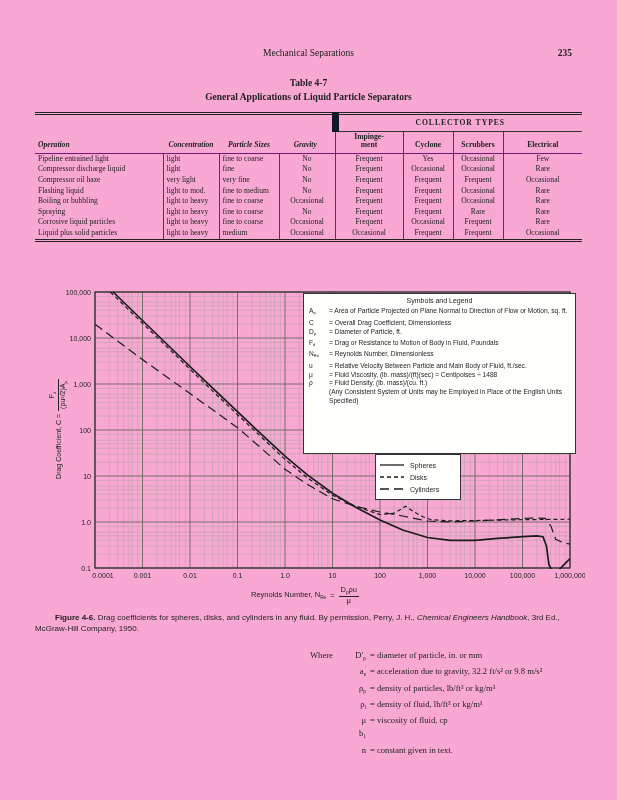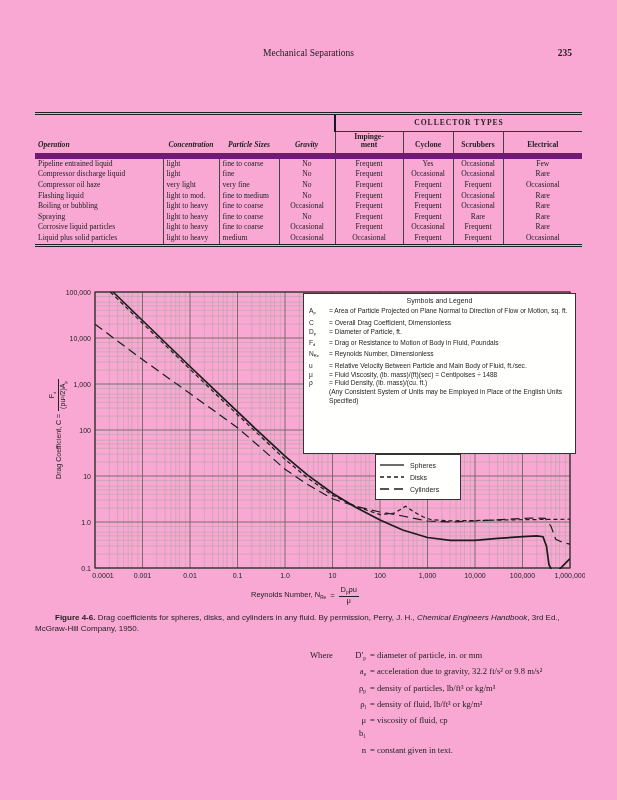--- a/index.html
+++ b/index.html
@@ -9,25 +9,25 @@
   .runhead{position:absolute;left:35px;top:48px;width:547px;font-size:9.5px;}
   .runhead .center{position:absolute;left:0;right:0;text-align:center;}
   .runhead .pageno{position:absolute;right:10px;top:0;font-weight:600;}
   
   .tbl-title{position:absolute;left:35px;top:76px;width:547px;text-align:center;
              font-weight:bold;font-size:9.5px;line-height:14px;}
   
   table.sep{position:absolute;left:35px;top:112px;width:547px;border-collapse:collapse;
             font-size:7.6px;line-height:8.6px;border-top:3px double #222;border-bottom:3px double #222;}
   table.sep th,table.sep td{padding:1px 3px;font-weight:normal;}
-  table.sep thead th{border-bottom:6px solid #701a75;}
+  table.sep thead th{border-bottom:1px solid #701a75;}
   table.sep thead .main-th{vertical-align:bottom;text-align:center;font-weight:bold;padding-bottom:3px;font-style:italic;}
   table.sep thead .main-th.first{text-align:left;}
   table.sep thead .collector{text-align:center;font-weight:bold;letter-spacing:1px;
-            border-left:2px solid #0f172a;border-bottom:1px solid #333;padding:4px 0 3px;}
+            border-left:7px solid #0f172a;border-bottom:1px solid #333;padding:4px 0 3px;}
   table.sep thead .sub-th{text-align:center;font-weight:bold;vertical-align:bottom;
             border-left:1px solid #444;white-space:pre-line;padding-bottom:3px;}
   table.sep td{border-left:1px solid #444;}
   table.sep td:first-child{border-left:none;text-align:left;}
   table.sep td.l{text-align:left;}
   table.sep td.c{text-align:center;}
   
   .chart{position:absolute;left:40px;top:285px;width:545px;height:330px;}
   .chart svg{position:absolute;left:0;top:0;}
   .tick{font-family:"Liberation Sans",sans-serif;font-size:7px;fill:#222;}
@@ -71,20 +71,24 @@
 </head>
 <body>
 
 <div class="page">
 
   <div class="runhead">
     <span class="center">Mechanical Separations</span>
     <span class="pageno">235</span>
   </div>
 
+  <div class="tbl-title">
+    <div>Table 4-7</div>
+    <div>General Applications of Liquid Particle Separators</div>
+  </div>
 
   <table class="sep">
     <colgroup>
       <col style="width:128px">
         <col style="width:56px">
         <col style="width:60px">
         <col style="width:56px">
       <col style="width:68px">
         <col style="width:50px">
         <col style="width:50px">
@@ -101,21 +105,21 @@
       <tr>
         <th class="sub-th">Impinge-
 ment</th>
         <th class="sub-th">Cyclone</th>
         <th class="sub-th">Scrubbers</th>
         <th class="sub-th">Electrical</th>
       </tr>
     </thead>
     <tbody id="tbody">
         <tr>
-          <td class="l">Pipeline entrained liquid</td>
+          <td class="l">Pipeline entrained light</td>
           <td class="l">light</td>
           <td class="l">fine to coarse</td>
           <td class="c">No</td>
           <td class="c">Frequent</td>
           <td class="c">Yes</td>
           <td class="c">Occasional</td>
           <td class="c">Few</td>
         </tr>
         <tr>
           <td class="l">Compressor discharge liquid</td>

